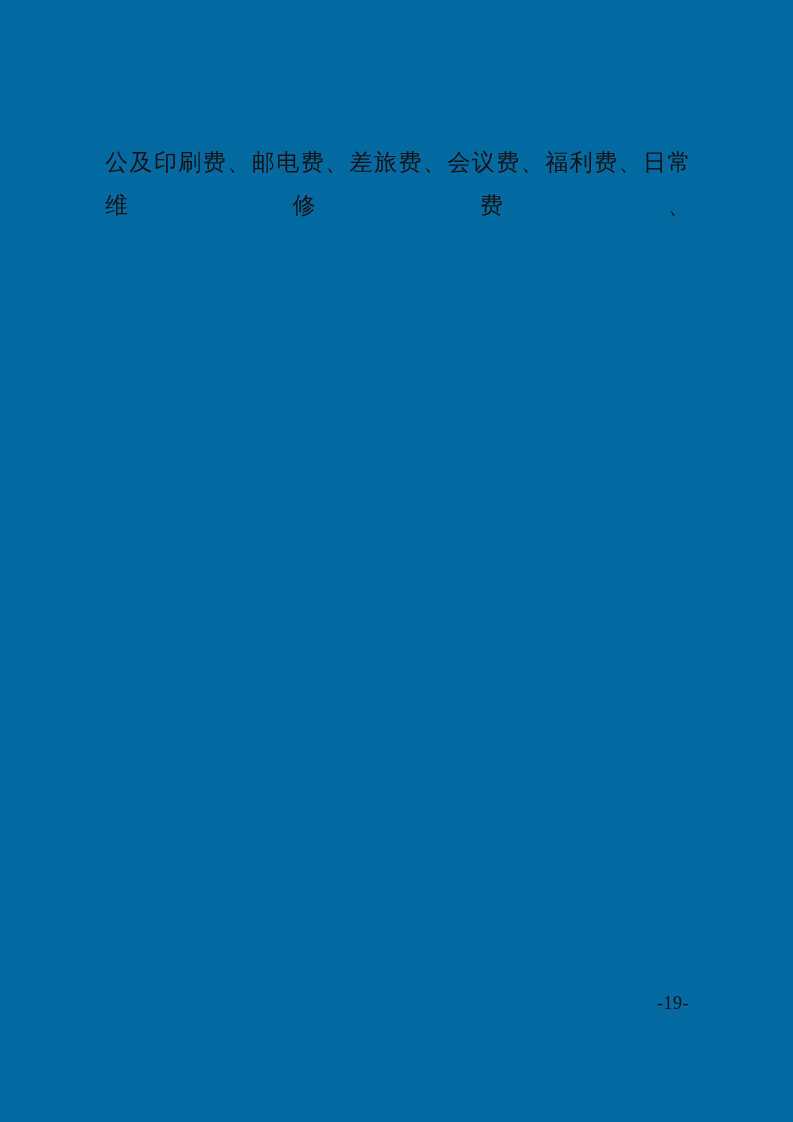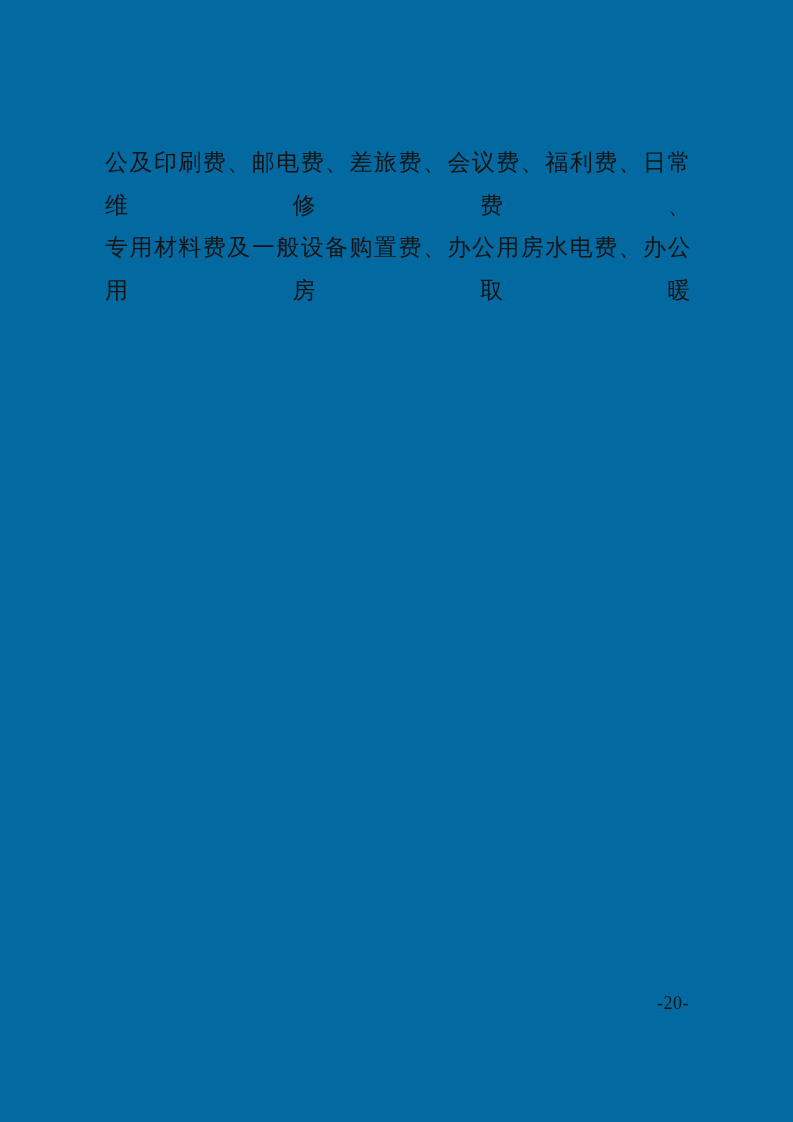--- a/index.html
+++ b/index.html
@@ -44,18 +44,17 @@
     font-family: "Liberation Serif", "DejaVu Serif", serif;
   }
 </style>
 </head>
 <body>
 
 <div class="page">
 
   <div class="body-text">
     <div class="text-line">公及印刷费、邮电费、差旅费、会议费、福利费、日常维修费、</div>
-    <div class="text-line">专用材料费及一般设备购置费、办公用房水电费、办公用房取暖</div>
   </div>
 
-  <div class="page-number">-20-</div>
+  <div class="page-number">-19-</div>
 
 </div>
 
 </body></html>

